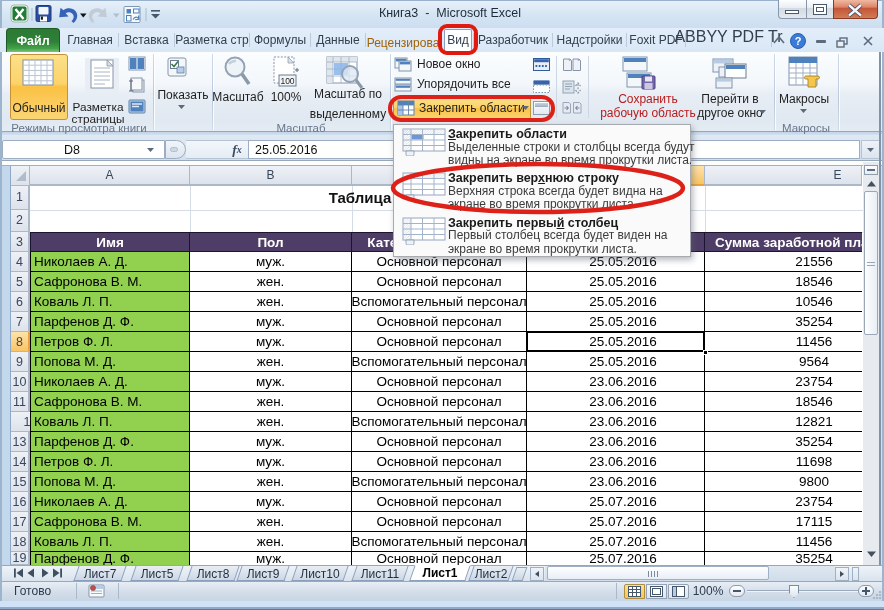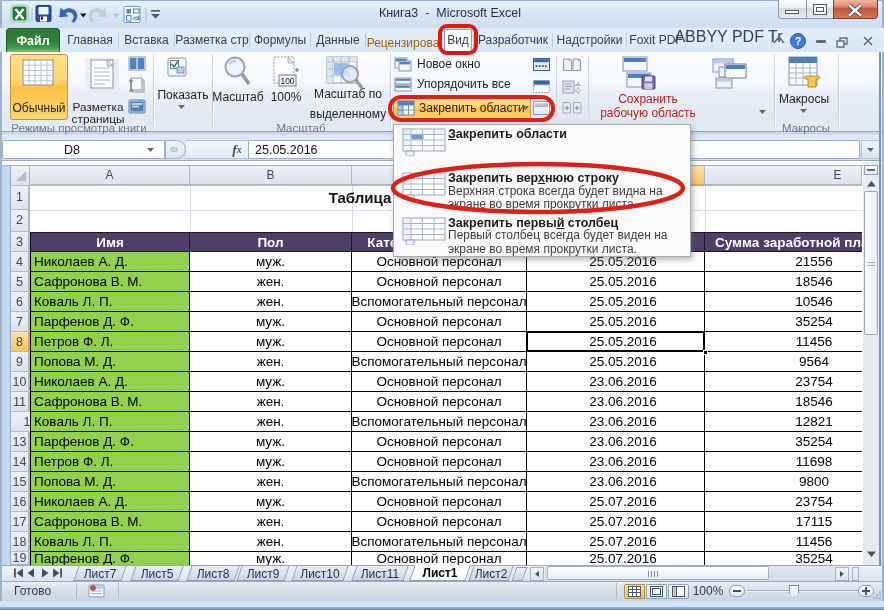--- a/index.html
+++ b/index.html
@@ -262,20 +262,21 @@
 <div class="abs ct" style="left:598px;top:92px;width:100px;height:28px;font-size:12px;color:#b91c1c;text-align:center;line-height:14px;">Сохранить<br>рабочую область</div>
 <svg class="abs" style="left:712px;top:56px;" width="36" height="34" viewBox="0 0 36 34">
  <rect x="1" y="3" width="20" height="13" fill="#eef2f7" stroke="#7f94ad"></rect>
       <rect x="2" y="4" width="18" height="3.4" fill="#b7cbe2"></rect>
  <rect x="7" y="11" width="14" height="10" fill="#eef2f7" stroke="#7f94ad"></rect>
  <rect x="13" y="8" width="21" height="14" fill="#fdfefe" stroke="#6b7d92"></rect>
       <rect x="14" y="9" width="19" height="4" fill="#4f81bd"></rect>
  <rect x="4" y="22" width="16" height="10" fill="#eef2f7" stroke="#7f94ad"></rect>
       <rect x="5" y="23" width="14" height="2.6" fill="#b7cbe2"></rect>
 </svg>
+<div class="abs ct" style="left:690px;top:92px;width:80px;height:28px;font-size:12px;color:#1e1e1e;text-align:center;line-height:14px;">Перейти в<br>другое окно</div>
 <svg class="abs" style="left:758px;top:109px;" width="9" height="6">
       <path d="M1 1 l3.5 4 L8 1 z" fill="#5a6a7a"></path>
     </svg>
 <svg class="abs" style="left:786px;top:56px;" width="36" height="34" viewBox="0 0 36 34">
  <rect x="3" y="1" width="28" height="28" fill="#fff" stroke="#7f94ad"></rect>
  <rect x="3" y="1" width="28" height="6" fill="#4f81bd"></rect>
  <g stroke="#9fb0c4" stroke-width="1">
         <path d="M3 12h28M3 17h28M3 22h28M10 7v22M17 7v22M24 7v22"></path>
       </g>
  <path d="M20 20 h12 c2 0 2 3 0 3 h-2 v8 h-8 v-8 h-2 c-2 0 -2 -3 0 -3 z" fill="#f6c64c" stroke="#ad8a2e" stroke-width="1"></path>
@@ -557,20 +558,21 @@
       <rect x="1" y="1" width="42" height="22" fill="#fff" stroke="#93a5bd"></rect>
       <rect x="1" y="1" width="42" height="5.5" fill="url(#ht)"></rect>
       <rect x="1" y="1" width="8" height="22" fill="url(#ht)"></rect>
       <rect x="9.5" y="6.5" width="12" height="5" fill="#6d96d4"></rect>
       <g stroke="#a3b4ca" stroke-width="1">
         <path d="M1 6.5h42M1 12h42M1 17.5h42M9 1v22M20.5 1v22M32 1v22"></path>
       </g>
       <path d="M4 23 h8 v3.5 a1.5 1.5 0 0 1 -1.5 1.5 h-5 a1.5 1.5 0 0 1 -1.5 -1.5 z" fill="#eef2f6" stroke="#8795a8" stroke-width=".8"></path>
     </svg>
 <div class="abs" style="left:448px;top:127.0px;width:238px;font-size:12.5px;font-weight:bold;color:#1a1a1a;z-index:41;white-space:nowrap;"><u>З</u>акрепить области</div>
+<div class="abs" style="left:448px;top:140.5px;width:240px;font-size:12px;color:#3c3c3c;z-index:41;white-space:nowrap;line-height:13.5px;">Выделенные строки и столбцы всегда будут<br>видны на экране во время прокрутки листа.</div>
 <svg class="abs" style="left:402px;top:172.33333333333334px;z-index:41;" width="46" height="28" viewBox="0 0 46 28">
       <defs>
         <pattern id="ht" width="2.6" height="2.6" patternUnits="userSpaceOnUse">
           <path d="M-0.65 0.65 l1.3 -1.3 M0 2.6 l2.6 -2.6 M1.95 3.25 l1.3 -1.3" stroke="#c2cbd7" stroke-width="0.6"></path>
         </pattern>
       </defs>
       <rect x="1" y="1" width="42" height="22" fill="#fff" stroke="#93a5bd"></rect>
       <rect x="1" y="1" width="42" height="5.5" fill="url(#ht)"></rect>
       <g stroke="#a3b4ca" stroke-width="1">
         <path d="M1 6.5h42M1 12h42M1 17.5h42M9 1v22M20.5 1v22M32 1v22"></path>

